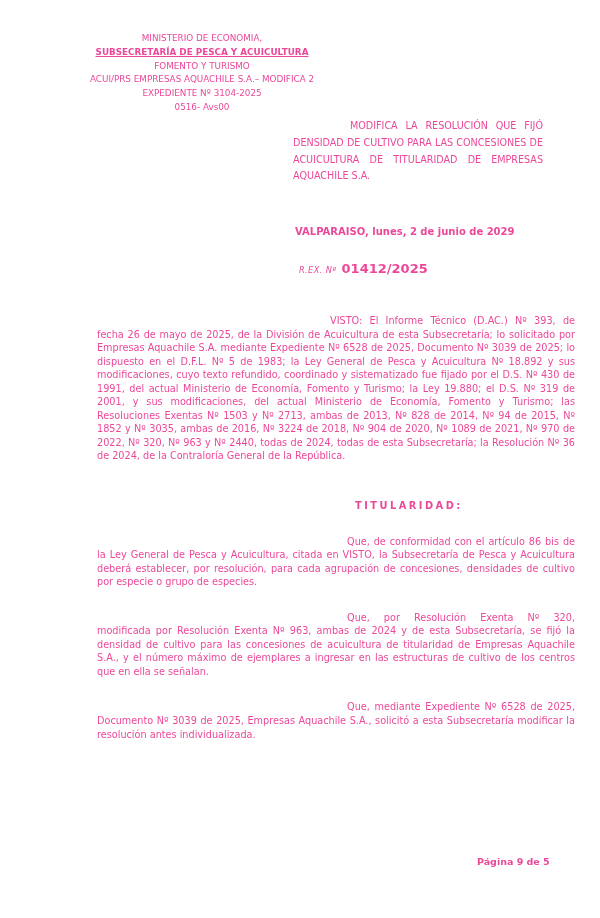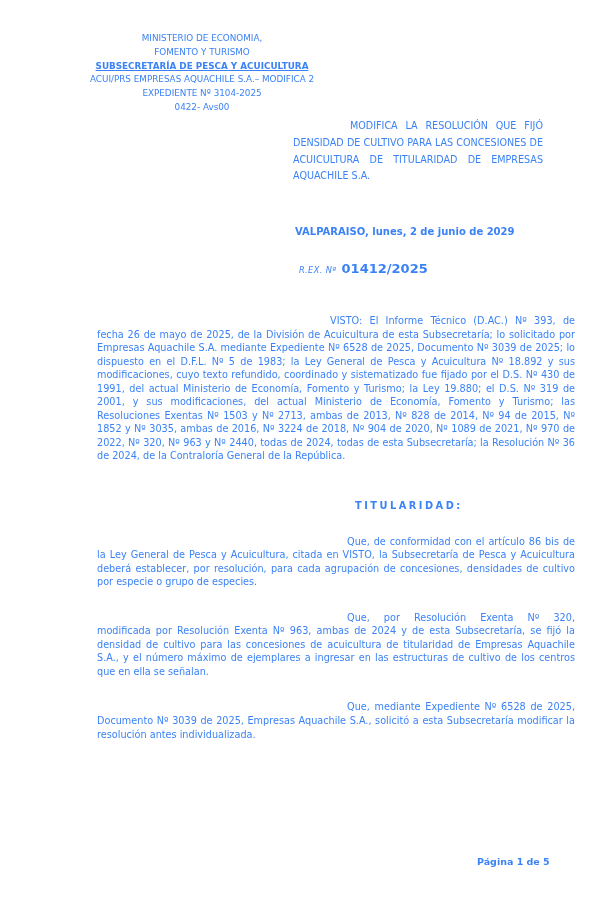--- a/index.html
+++ b/index.html
@@ -6,21 +6,21 @@
     margin: 0;
     padding: 0;
     background: #ffffff;
   }
   .page {
     position: relative;
     width: 600px;
     height: 918px;
     background: #ffffff;
     font-family: "DejaVu Sans", sans-serif;
-    color: #3b82f6;
+    color: #ec4899;
     overflow: hidden;
   }
 
   
   .letterhead {
     position: absolute;
     top: 32px;
     left: 40px;
     width: 324px;
     text-align: center;
@@ -109,25 +109,25 @@
     white-space: nowrap;
   }
 </style>
 </head>
 <body>
 
 <div class="page">
 
   <div class="letterhead">
     <div class="lh-line">MINISTERIO DE ECONOMIA,</div>
+    <div class="lh-line lh-subsecretaria">SUBSECRETARÍA DE PESCA Y ACUICULTURA</div>
     <div class="lh-line">FOMENTO Y TURISMO</div>
-    <div class="lh-line lh-subsecretaria">SUBSECRETARÍA DE PESCA Y ACUICULTURA</div>
     <div class="lh-line">ACUI/PRS EMPRESAS AQUACHILE S.A.– MODIFICA 2</div>
     <div class="lh-line">EXPEDIENTE Nº 3104-2025</div>
-    <div class="lh-line">0422- Avs00</div>
+    <div class="lh-line">0516- Avs00</div>
   </div>
 
   <div class="subject">MODIFICA LA RESOLUCIÓN QUE FIJÓ DENSIDAD DE CULTIVO PARA LAS CONCESIONES DE ACUICULTURA DE TITULARIDAD DE EMPRESAS AQUACHILE S.A.</div>
 
   <div class="dateline">VALPARAISO, lunes, 2 de junio de 2029</div>
 
   <div class="rex">
     <span class="rex-label">R.EX. Nº</span>
     <span class="rex-number">01412/2025</span>
   </div>
@@ -135,15 +135,15 @@
   <div class="body-col">
     <p class="visto-para">VISTO: El Informe Técnico (D.AC.) Nº 393, de fecha 26 de mayo de 2025, de la División de Acuicultura de esta Subsecretaría; lo solicitado por Empresas Aquachile S.A. mediante Expediente Nº 6528 de 2025, Documento Nº 3039 de 2025; lo dispuesto en el D.F.L. Nº 5 de 1983; la Ley General de Pesca y Acuicultura Nº 18.892 y sus modificaciones, cuyo texto refundido, coordinado y sistematizado fue fijado por el D.S. Nº 430 de 1991, del actual Ministerio de Economía, Fomento y Turismo; la Ley 19.880; el D.S. Nº 319 de 2001, y sus modificaciones, del actual Ministerio de Economía, Fomento y Turismo; las Resoluciones Exentas Nº 1503 y Nº 2713, ambas de 2013, Nº 828 de 2014, Nº 94 de 2015, Nº 1852 y Nº 3035, ambas de 2016, Nº 3224 de 2018, Nº 904 de 2020, Nº 1089 de 2021, Nº 970 de 2022, Nº 320, Nº 963 y Nº 2440, todas de 2024, todas de esta Subsecretaría; la Resolución Nº 36 de 2024, de la Contraloría General de la República.</p>
 
     <div class="considerando-heading">TITULARIDAD:</div>
 
     <p class="cpara">Que, de conformidad con el artículo 86 bis de la Ley General de Pesca y Acuicultura, citada en VISTO, la Subsecretaría de Pesca y Acuicultura deberá establecer, por resolución, para cada agrupación de concesiones, densidades de cultivo por especie o grupo de especies.</p>
     <p class="cpara">Que, por Resolución Exenta Nº 320, modificada por Resolución Exenta Nº 963, ambas de 2024 y de esta Subsecretaría, se fijó la densidad de cultivo para las concesiones de acuicultura de titularidad de Empresas Aquachile S.A., y el número máximo de ejemplares a ingresar en las estructuras de cultivo de los centros que en ella se señalan.</p>
     <p class="cpara">Que, mediante Expediente Nº 6528 de 2025, Documento Nº 3039 de 2025, Empresas Aquachile S.A., solicitó a esta Subsecretaría modificar la resolución antes individualizada.</p>
   </div>
 
-  <div class="page-footer">Página 1 de 5</div>
+  <div class="page-footer">Página 9 de 5</div>
 
 </div>
 
 </body></html>

